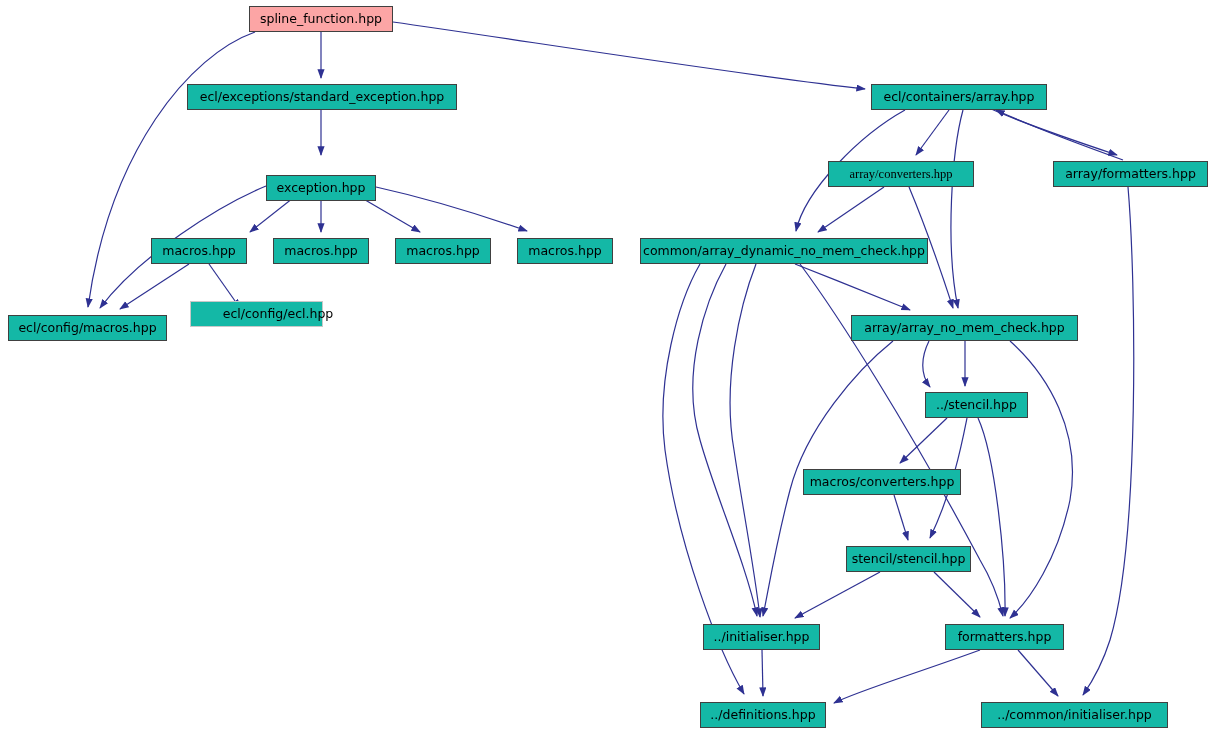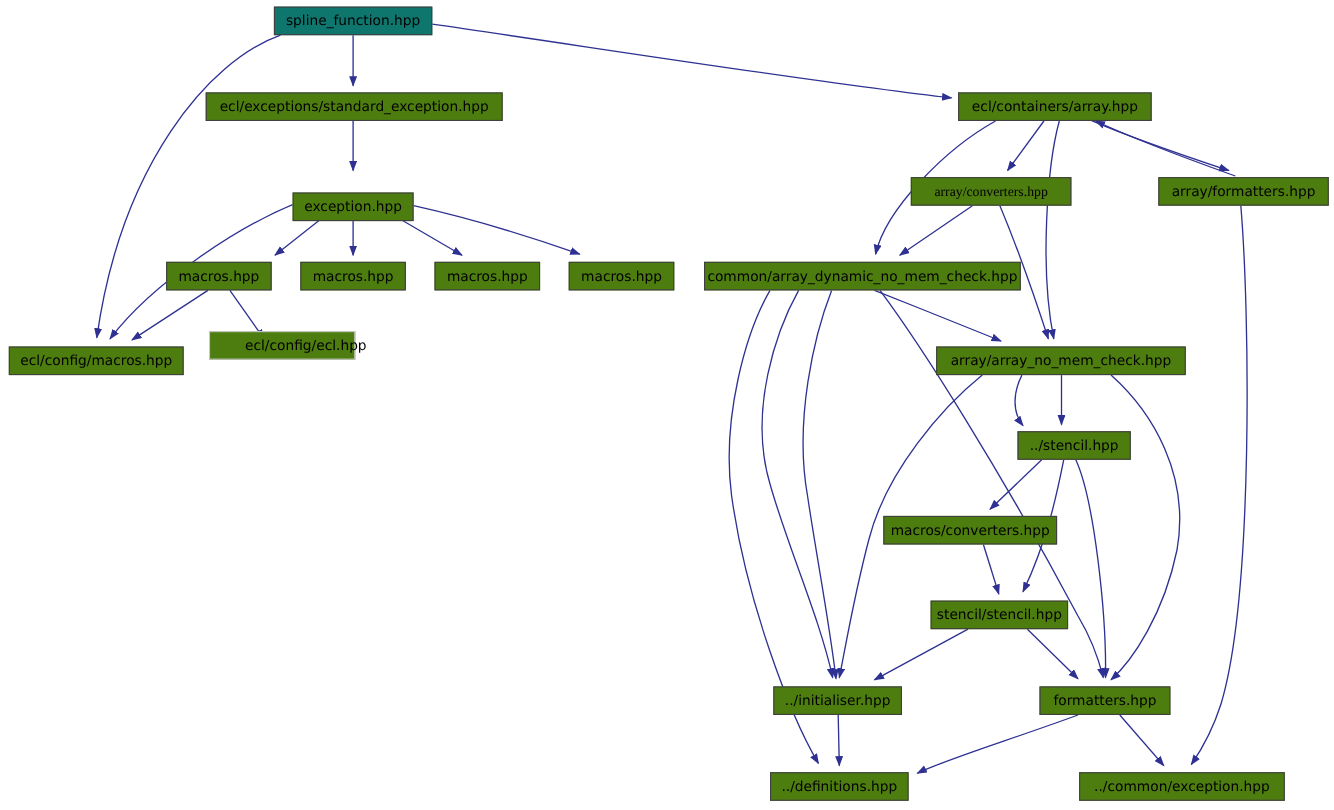--- a/index.html
+++ b/index.html
@@ -18,33 +18,33 @@
   #graph-svg {
     position: absolute;
     left: 0;
     top: 0;
     width: 1213px;
     height: 736px;
   }
   .node-box {
     position: absolute;
     box-sizing: border-box;
-    background: #4d7c0f;
+    background: #14b8a6;
     border: 1px solid #404040;
     display: flex;
     align-items: center;
     justify-content: center;
     white-space: nowrap;
     color: #000000;
     font-size: 12.5px;
     letter-spacing: 0px;
     cursor: default;
   }
   .node-box.root {
-    background: #0f766e;
+    background: #fca5a5;
     border: 1px solid #404040;
   }
   .node-box.faded {
     border: 1px solid #c8c8c8;
   }
   .node-label {
     line-height: 1;
     padding: 0 6px;
   }
 </style>
@@ -153,16 +153,16 @@
       <div class="node-box" style="left: 703px; top: 624px; width: 117px; height: 26px;">
         <span class="node-label">../initialiser.hpp</span>
       </div>
       <div class="node-box" style="left: 945px; top: 624px; width: 119px; height: 26px;">
         <span class="node-label">formatters.hpp</span>
       </div>
       <div class="node-box" style="left: 700px; top: 702px; width: 126px; height: 26px;">
         <span class="node-label">../definitions.hpp</span>
       </div>
       <div class="node-box" style="left: 981px; top: 702px; width: 187px; height: 26px;">
-        <span class="node-label">../common/exception.hpp</span>
+        <span class="node-label">../common/initialiser.hpp</span>
       </div>
     </div>
 </div>
 
 </body></html>

